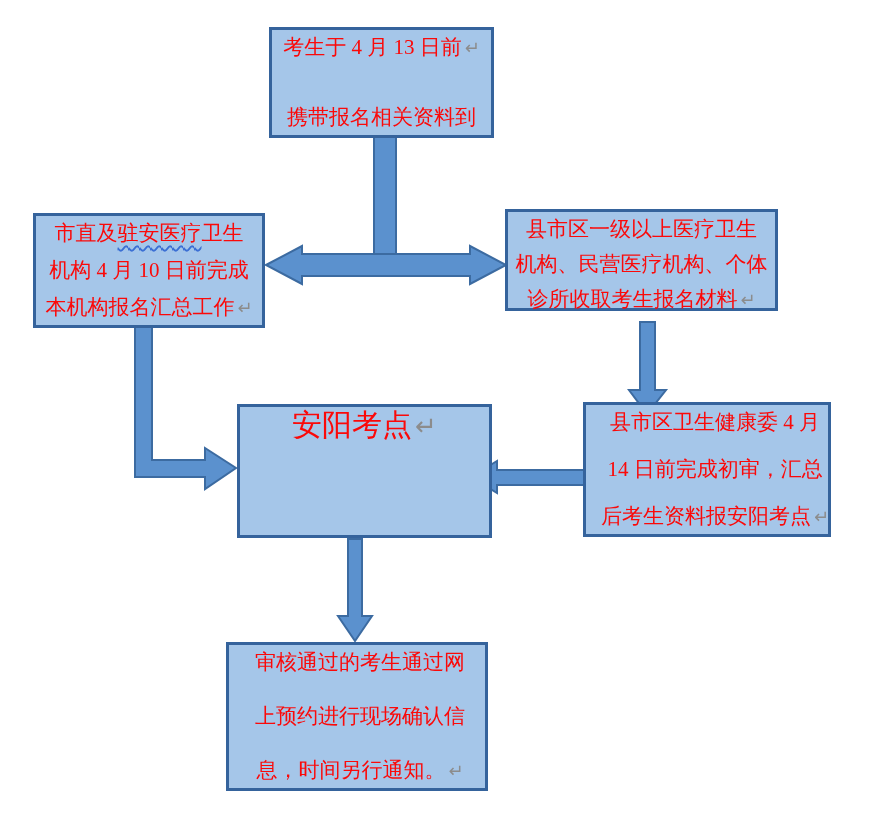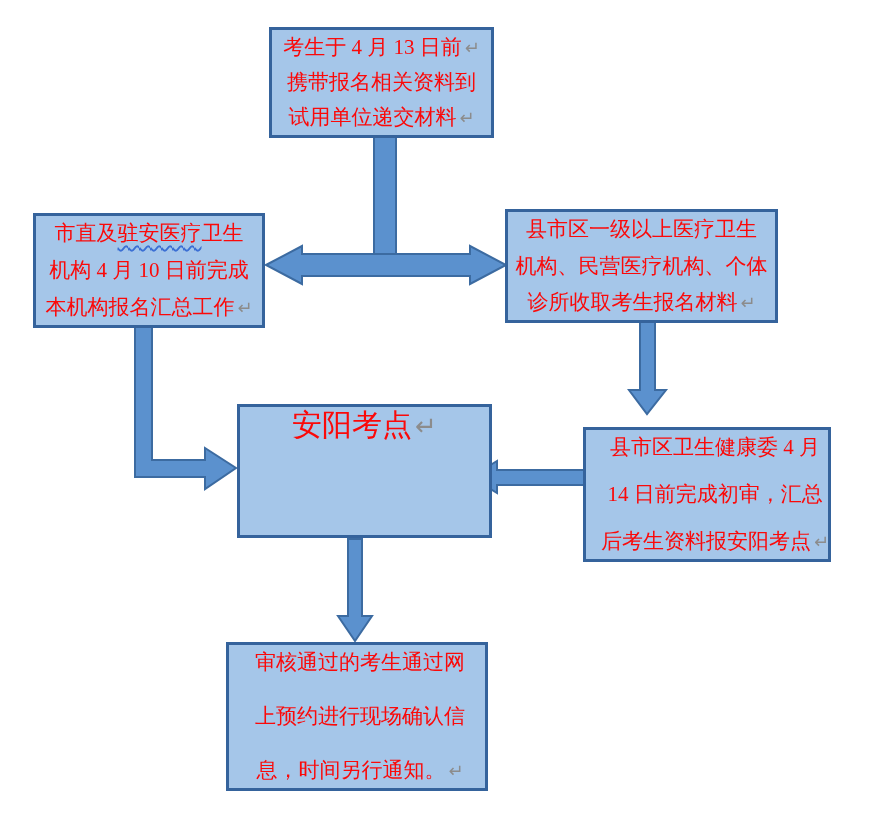--- a/index.html
+++ b/index.html
@@ -22,23 +22,23 @@
     justify-content:space-between;
     align-items:center;
     text-align:center;
     color:#FB0909;
     font-size:21px;
     line-height:35px;
   }
   .box .line { white-space:nowrap; }
   .box-top         { left:269px; top:27px;  width:225px; height:111px; }
   .box-left        { left:33px;  top:213px; width:232px; height:115px; }
-  .box-right       { left:505px; top:209px; width:273px; height:114px; }
+  .box-right       { left:505px; top:209px; width:273px; height:102px; }
   .box-center      { left:237px; top:404px; width:255px; height:134px; font-size:30px; }
-  .box-lower-right { left:583px; top:427px; width:248px; height:135px;padding-left:16px; }
+  .box-lower-right { left:583px; top:402px; width:248px; height:135px;padding-left:16px; }
   .box-bottom      { left:226px; top:642px; width:262px; height:149px;padding-left:6px; }
   .ret {
     color:#8C8C8C;
     font-family:"DejaVu Sans",sans-serif;
     font-size:18px;
     margin-left:3px;
   }
   .box-center .ret { font-size:26px; }
   .wavy {
     text-decoration-line:underline;
@@ -64,21 +64,20 @@
     <polygon class="arrow" points="640,322 655,322 655,390 666,390 647,414 629,390 640,390" fill="#5B91CE"></polygon>
 
     <polygon class="arrow" points="471,477 497,461 497,470 584,470 584,485 497,485 497,493" fill="#5B91CE"></polygon>
 
     <polygon class="arrow" points="348,539 362,539 362,616 372,616 355,641 338,616 348,616" fill="#5B91CE"></polygon>
   </svg>
 
   <div class="box box-top">
     <div class="line"><span>考生于 4 月 13 日前</span><span class="ret">↵</span></div>
     <div class="line"><span>携带报名相关资料到</span></div>
-    <div class="line"><span>试用单位递交材料</span><span class="ret">↵</span></div>
   </div>
 
   <div class="box box-left">
     <div class="line"><span>市直及</span><span class="wavy">驻安医疗</span><span>卫生</span></div>
     <div class="line"><span>机构 4 月 10 日前完成</span></div>
     <div class="line"><span>本机构报名汇总工作</span><span class="ret">↵</span></div>
   </div>
 
   <div class="box box-right">
     <div class="line"><span>县市区一级以上医疗卫生</span></div>

